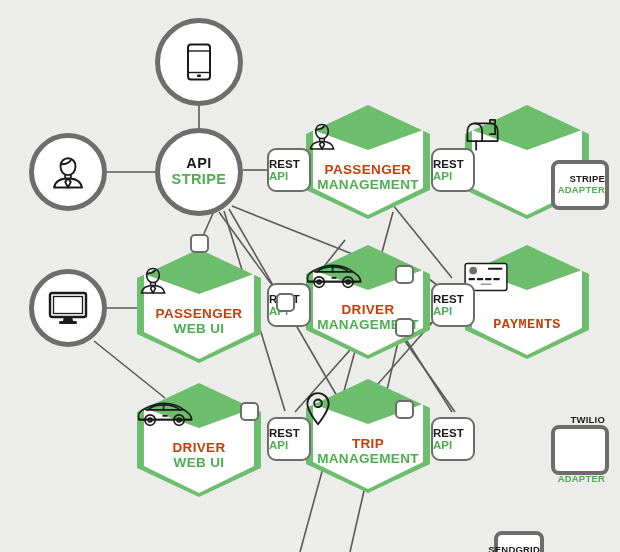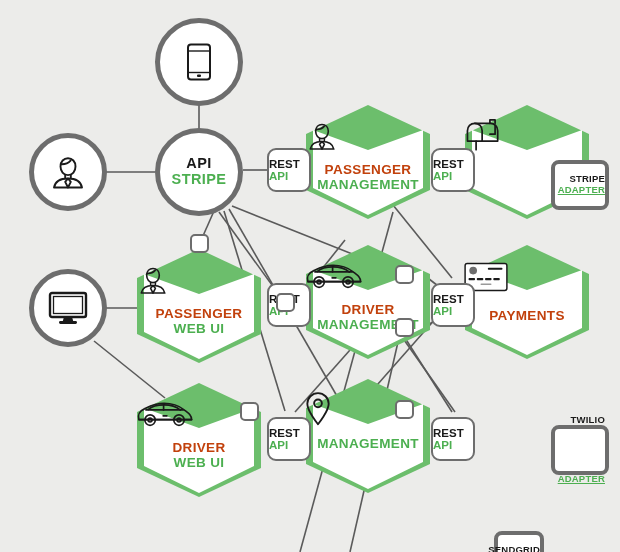--- a/index.html
+++ b/index.html
@@ -49,21 +49,21 @@
 
   
   .adapter{
     position:absolute;box-sizing:border-box;
     background:#ffffff;border:4px solid #6d6d6d;border-radius:8px;
     display:flex;flex-direction:column;align-items:flex-end;justify-content:center;
     line-height:1.12;
     margin-top:48px;
   }
   .ad-l1{font-size:9.5px;font-weight:bold;color:#1a1a1a;letter-spacing:.2px;}
-  .ad-l2{font-size:9.5px;font-weight:bold;color:#4CAF50;letter-spacing:.2px;text-decoration:underline;}
+  .ad-l2{font-size:9.5px;font-weight:bold;color:#4CAF50;letter-spacing:.2px;}
 
   
   .conn{
     position:absolute;width:19px;height:19px;box-sizing:border-box;
     background:#ffffff;border:2.5px solid #6d6d6d;border-radius:5px;
   }
   .ico{display:block;}
 </style>
 </head>
 <body>
@@ -242,21 +242,21 @@
         <rect x="1.2" y="1.2" width="45.6" height="29.6" rx="2.4" fill="#ffffff" stroke="#1a1a1a" stroke-width="1.6"></rect>
         <circle cx="10" cy="9" r="4.2" fill="#6d6d6d"></circle>
         <rect x="26" y="6" width="16" height="2" rx="1" fill="#1a1a1a"></rect>
         <rect x="5" y="17" width="7" height="2.6" rx="0.8" fill="#1a1a1a"></rect>
         <rect x="14" y="17" width="7" height="2.6" rx="0.8" fill="#1a1a1a"></rect>
         <rect x="23" y="17" width="7" height="2.6" rx="0.8" fill="#1a1a1a"></rect>
         <rect x="32" y="17" width="7" height="2.6" rx="0.8" fill="#1a1a1a"></rect>
         <rect x="18" y="23" width="12" height="1.8" rx="0.8" fill="#9a9a9a"></rect>
       </svg>
     </div>
-    <div class="hex-label" style="top:64px;">
+    <div class="hex-label" style="top:73px;font-family:Liberation Mono, monospace;">
       <div class="hex-l1">PAYMENTS</div>
       <div class="hex-l2"></div>
     </div>
   </div>
 
   <div class="hex" style="left:136px;top:382px;width:126px;height:116px;">
     <svg width="126" height="116" viewBox="0 0 126 116">
       <polygon points="63,1 125,30 125,86 63,115 1,86 1,30" fill="#6cbe6c"></polygon>
       <polygon points="63,46 118,26 118,84 63,111 8,84 8,26" fill="#ffffff"></polygon>
     </svg>
@@ -289,20 +289,21 @@
     </svg>
     <div class="hex-icon" style="top:12px;">
       <svg width="26" height="36" viewBox="0 0 28 38">
         <g fill="none" stroke="#1a1a1a" stroke-width="2" stroke-linecap="round" stroke-linejoin="round">
           <path d="M14 36.5c0 0-11.5-14-11.5-22A11.5 11.5 0 0 1 14 3a11.5 11.5 0 0 1 11.5 11.5c0 8-11.5 22-11.5 22z"></path>
           <circle cx="14" cy="14" r="4.2"></circle>
         </g>
       </svg>
     </div>
     <div class="hex-label" style="top:58px;">
+      <div class="hex-l1">TRIP</div>
       <div class="hex-l2">MANAGEMENT</div>
     </div>
   </div>
 
 
   <div class="restbox" style="left:267px;top:148px;">
     <div class="rest-l1">REST</div>
     <div class="rest-l2">API</div>
   </div>
   <div class="restbox" style="left:431px;top:148px;">

